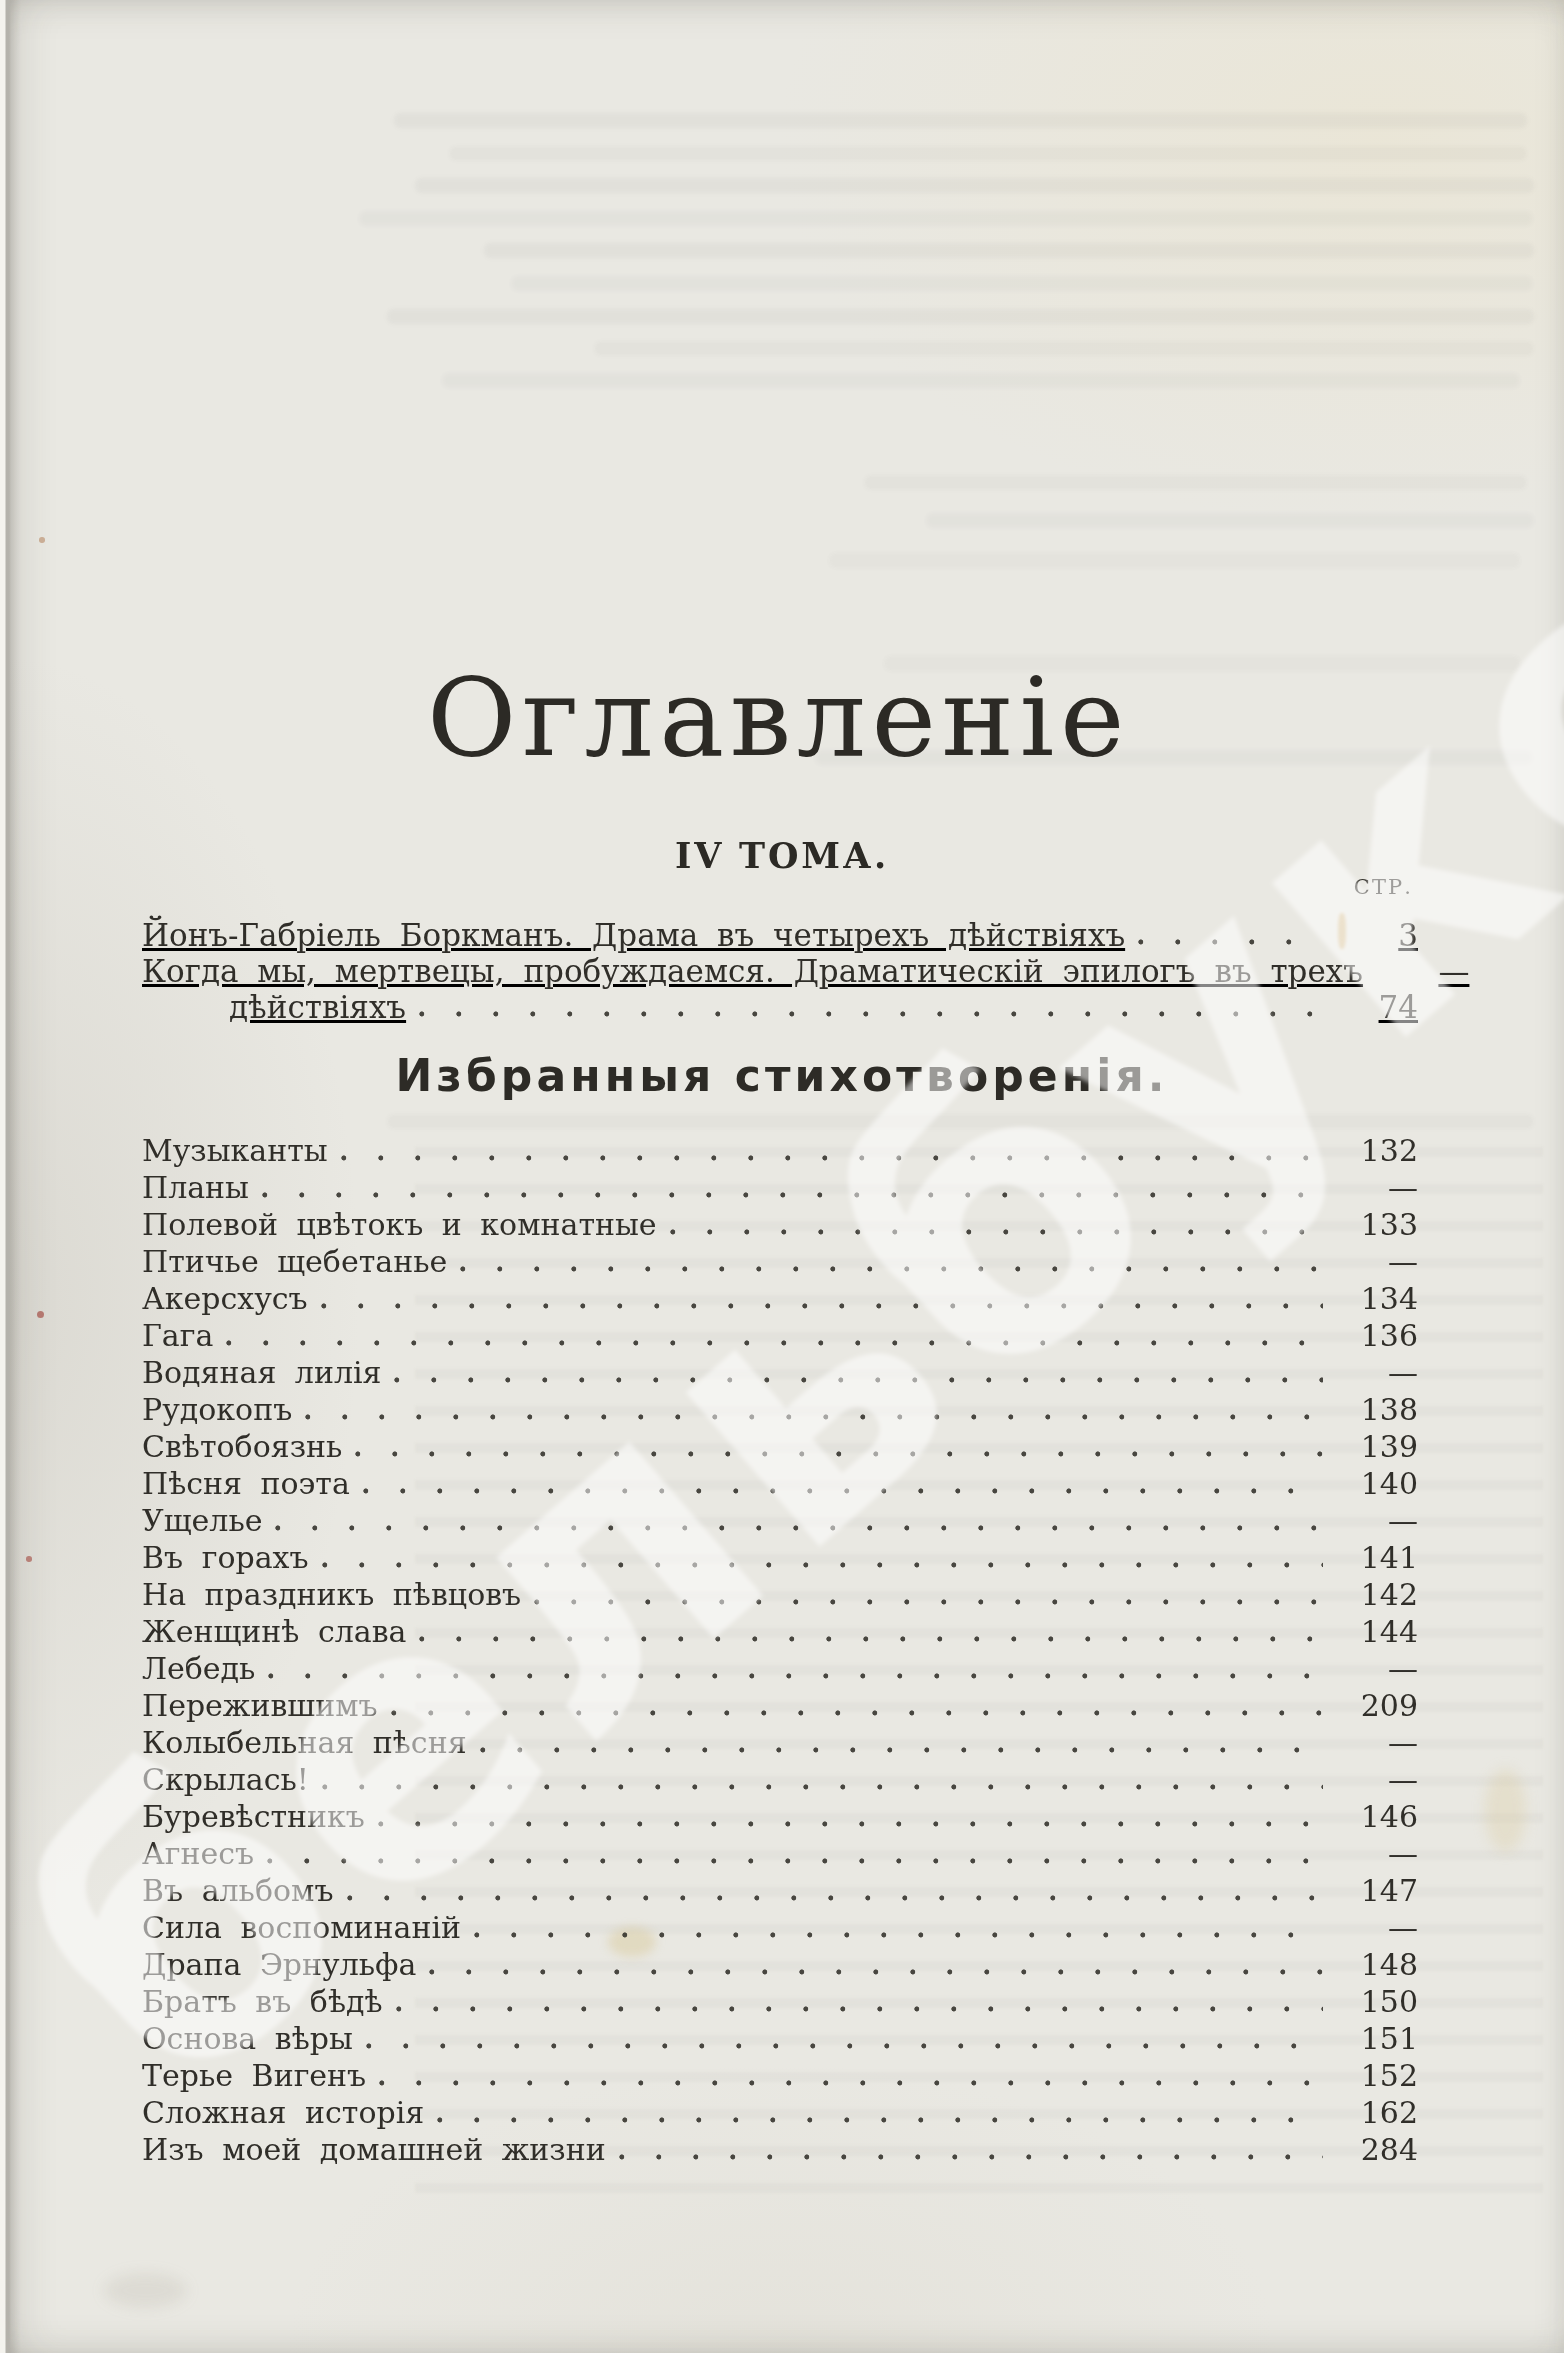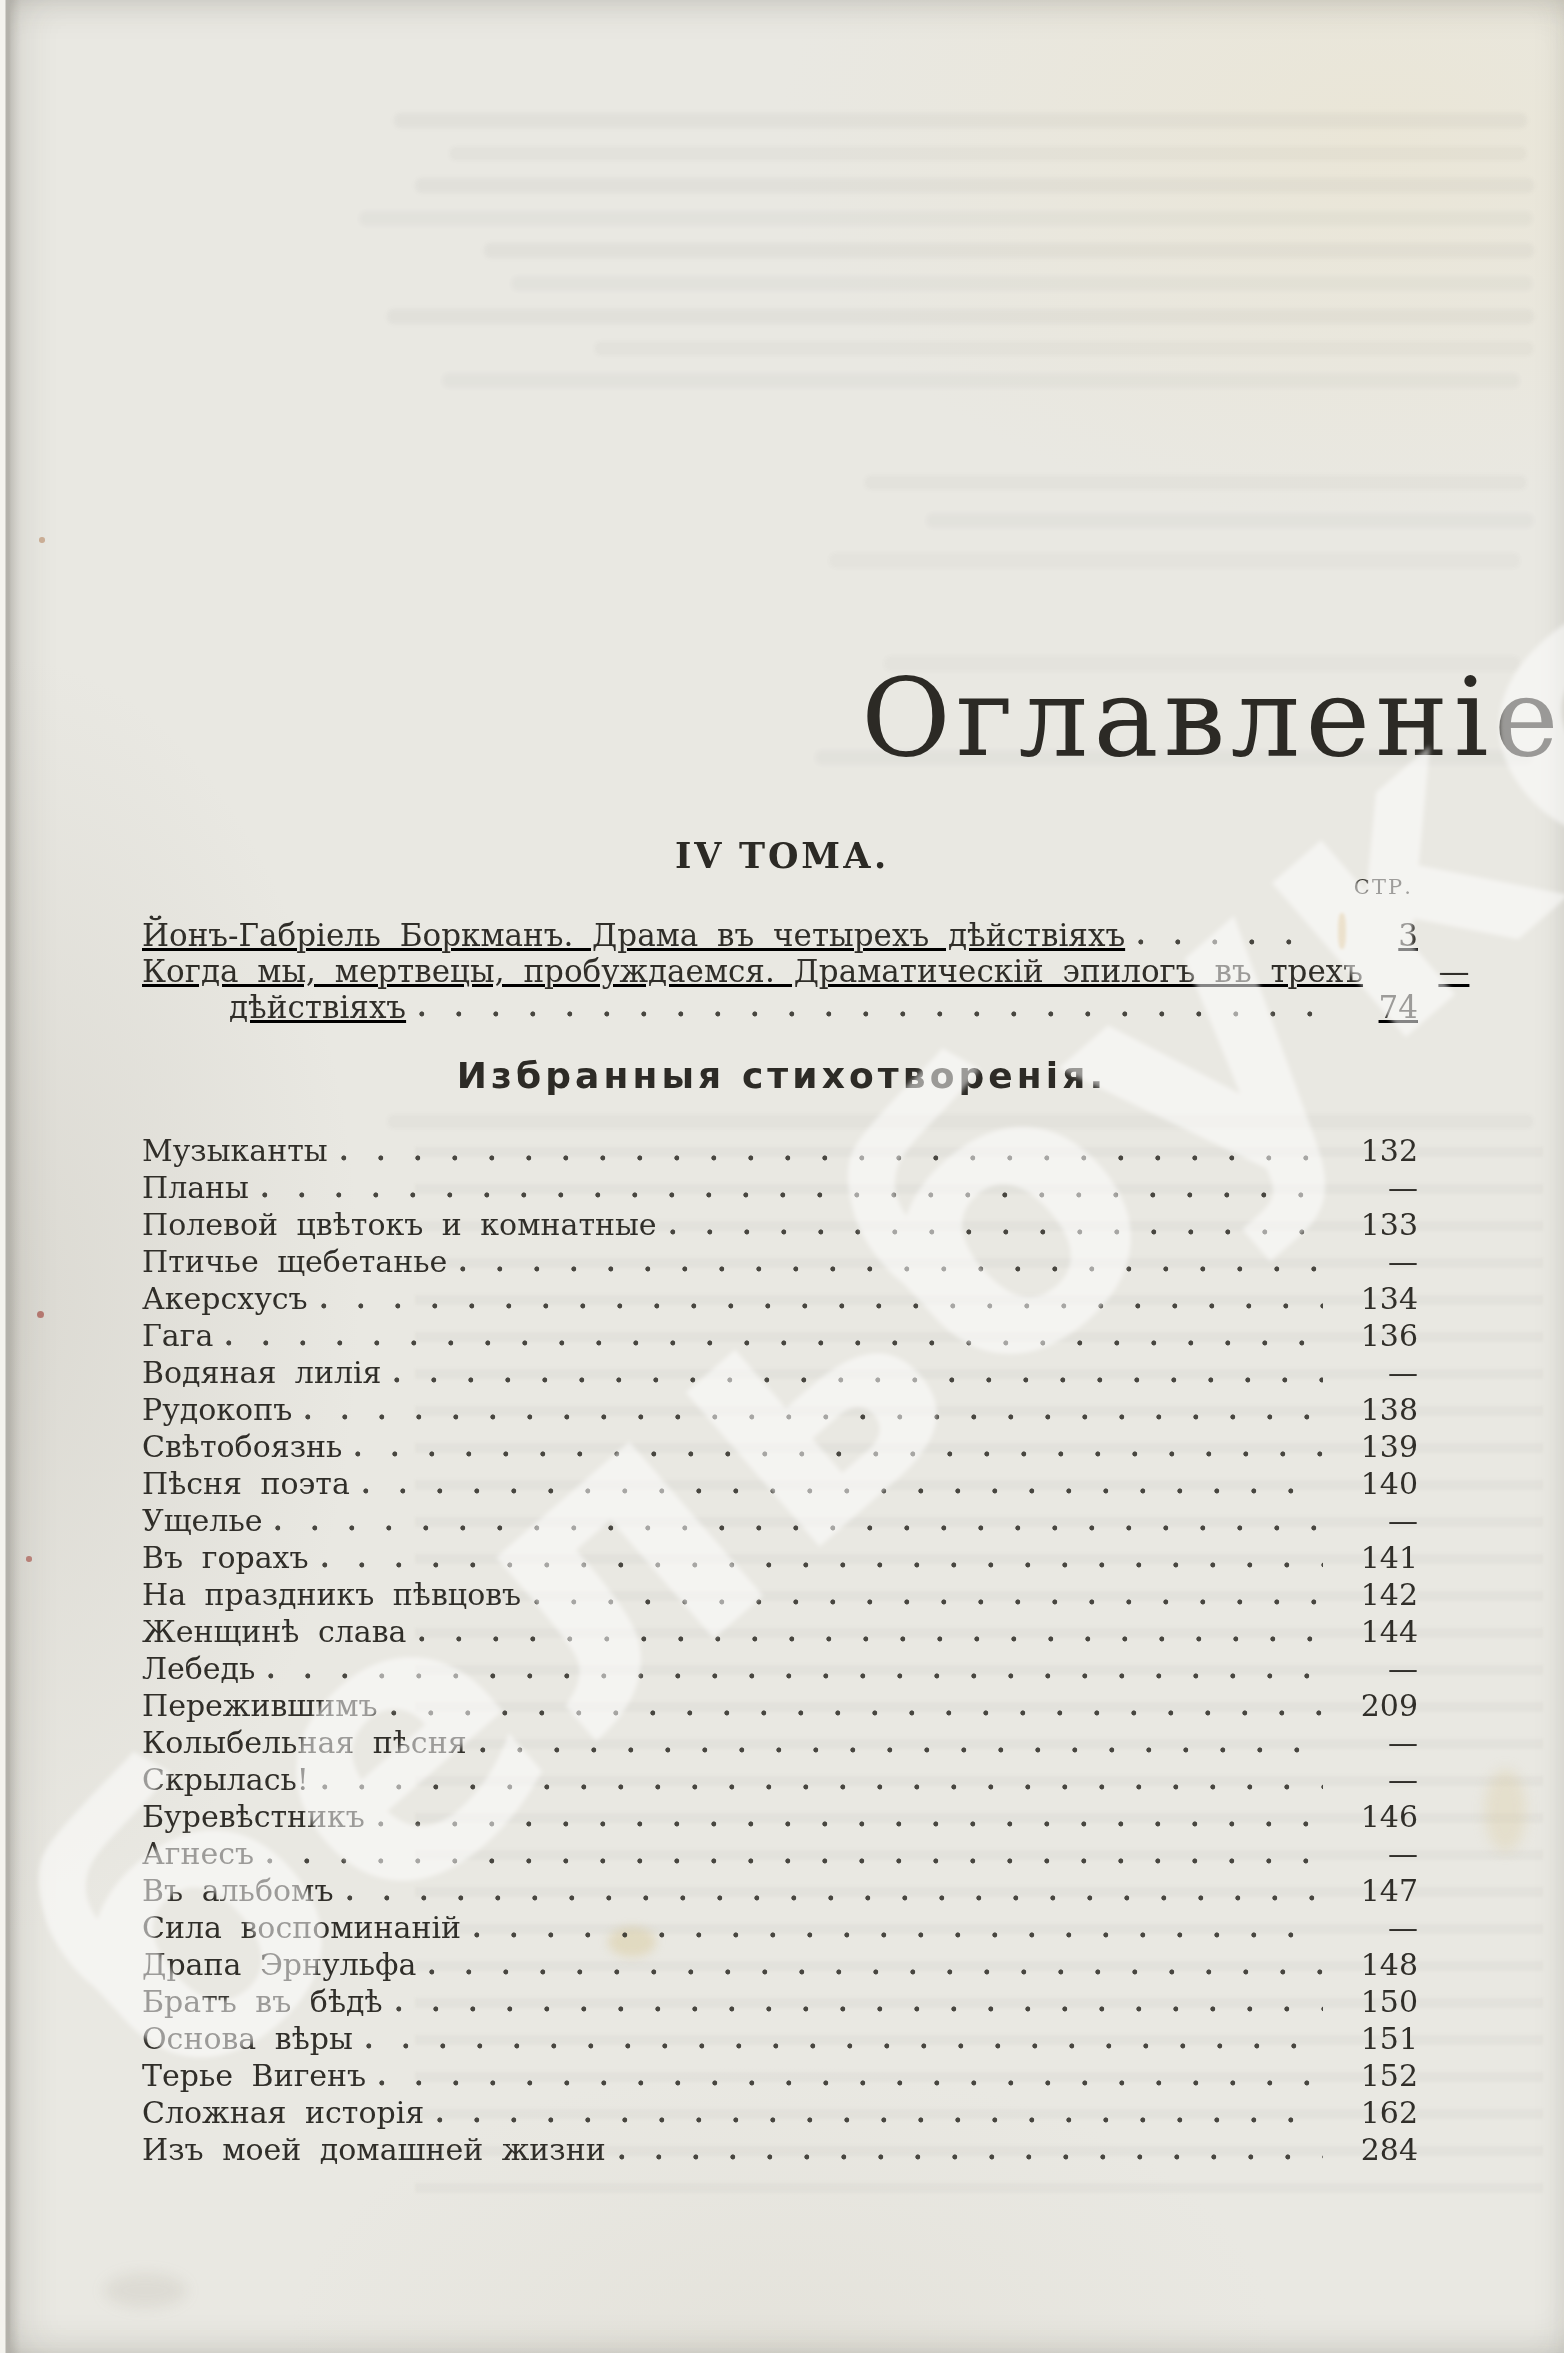--- a/index.html
+++ b/index.html
@@ -23,38 +23,38 @@
       inset 0 23.5px 41px -23.5px rgba(60,55,45,0.16),
       inset 0 -25px 41px -23.5px rgba(60,55,45,0.14);
     overflow:hidden;
   }
   #edge-left{
     position:absolute;left:0;top:0;bottom:0;width:21px;
     background:linear-gradient(90deg,#f4f3ee 0 4.8px, #b4b2ab 6.2px 9px, rgba(70,65,55,0.12) 11px, rgba(70,65,55,0) 21px);
   }
   
   #page-title{
-    position:absolute;left:0;right:0;top:658px;
-    text-align:right;font-size:109px;line-height:119px;
+    position:absolute;left:0;right:7px;top:658px;
+    text-align:center;font-size:109px;line-height:119px;
     letter-spacing:5.5px;color:#2c2a25;
   }
   #volume-heading{
     position:absolute;left:0;right:0;top:821px;
     text-align:center;font-size:35px;line-height:43px;font-weight:bold;
     letter-spacing:0.08em;color:#2c2a25;margin-top:13px;
   }
   #page-col-header{
     position:absolute;right:151px;top:876px;
     font-size:21px;line-height:23.5px;letter-spacing:0.10em;color:#35332d;text-align:center;
   }
   #section-heading{
     position:absolute;left:0;right:0;top:1051px;
     text-align:center;
     font-family:"DejaVu Sans", sans-serif;font-weight:bold;
-    font-size:36px;line-height:50px;letter-spacing:4.1px;color:#2d2b26;
+    font-size:44px;line-height:50px;letter-spacing:4.1px;color:#2d2b26;
   }
   
   #main-entries{position:absolute;left:142px;right:146px;top:917px;text-decoration:underline;}
   #main-entries .row{height:36px;font-size:31px;line-height:36px;}
   #poem-list{position:absolute;left:142px;right:146px;top:1132px;}
   #poem-list .row{height:37px;font-size:30px;line-height:37px;}
   .row{display:flex;align-items:baseline;color:#302e29;word-spacing:9px;}
   .row .t{white-space:pre;}
   .row.indent .t{padding-left:87px;}
   .leader{

